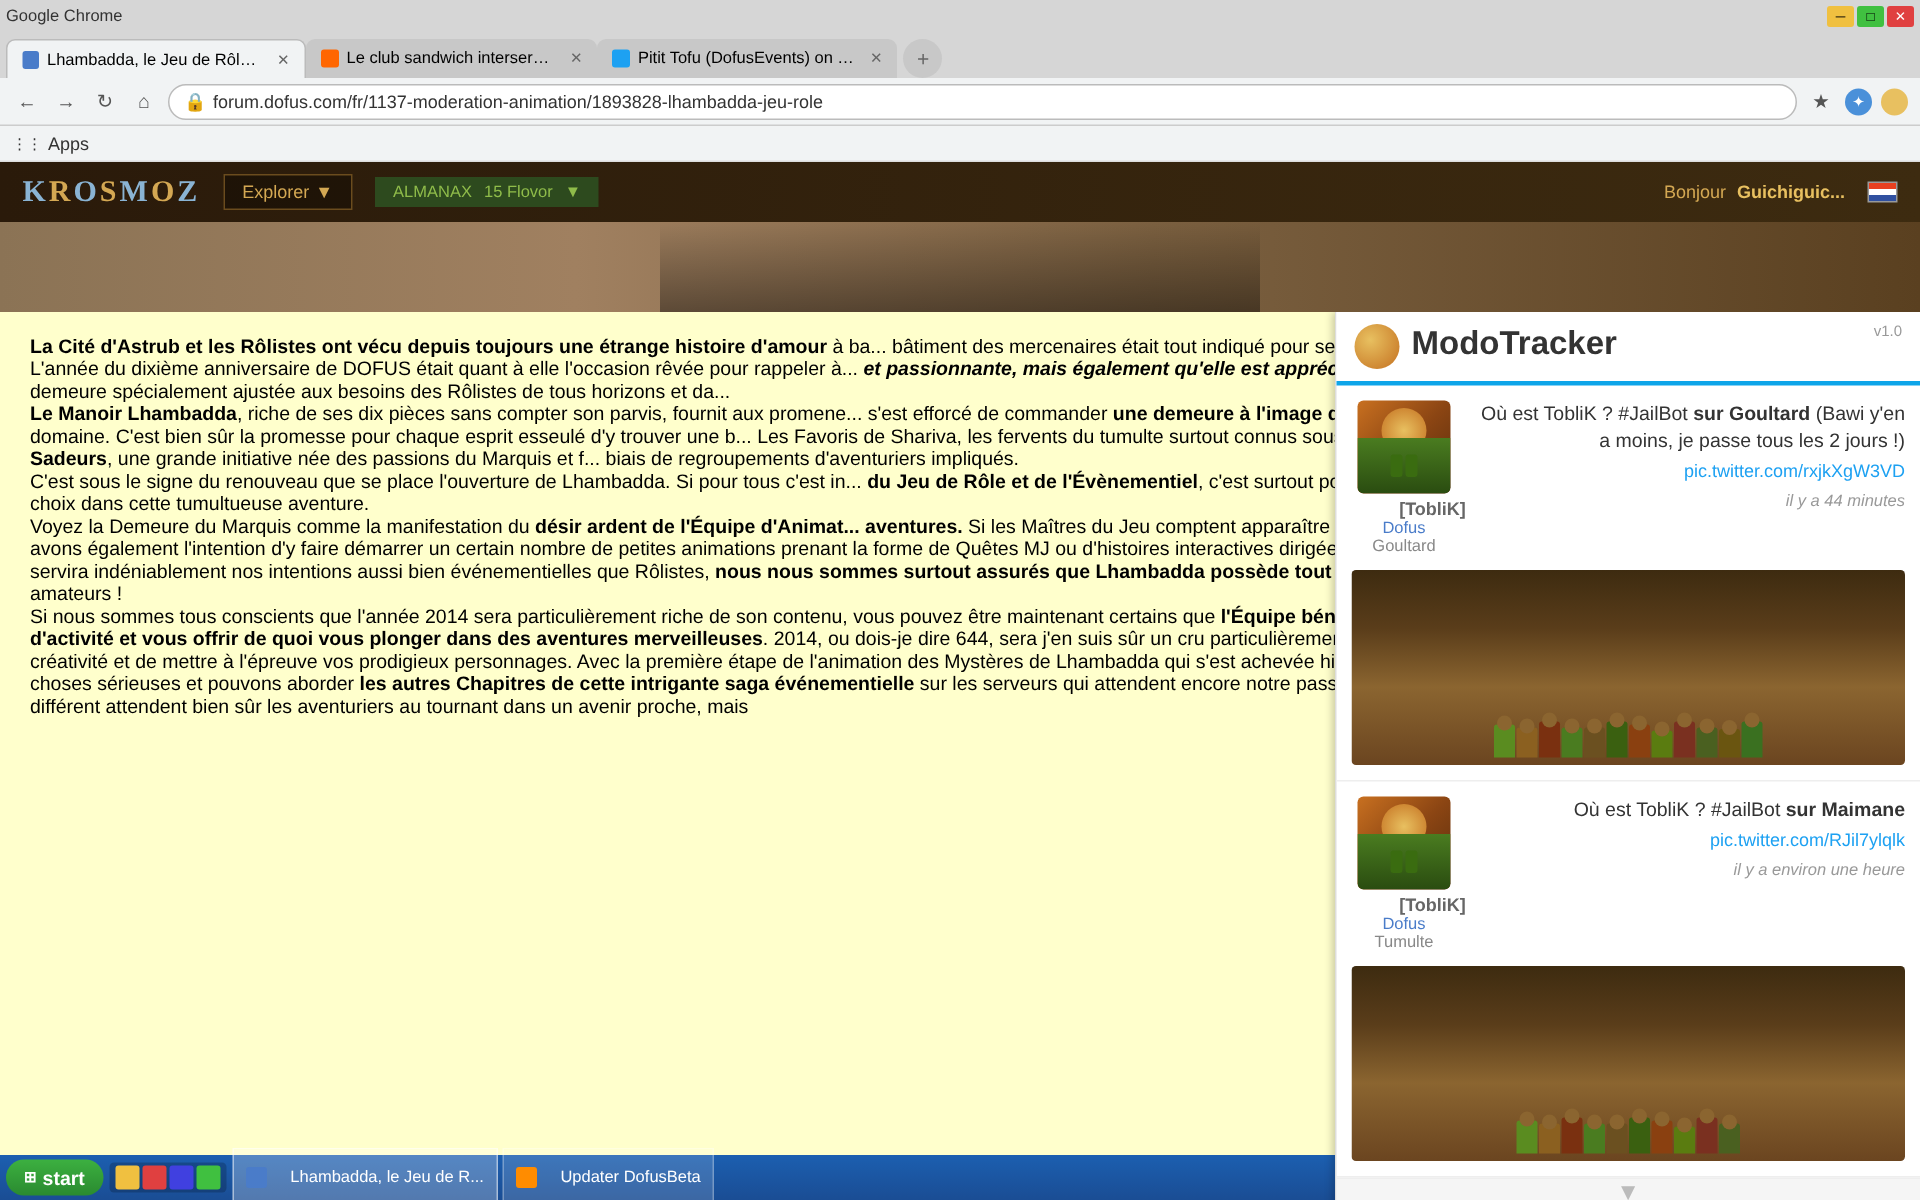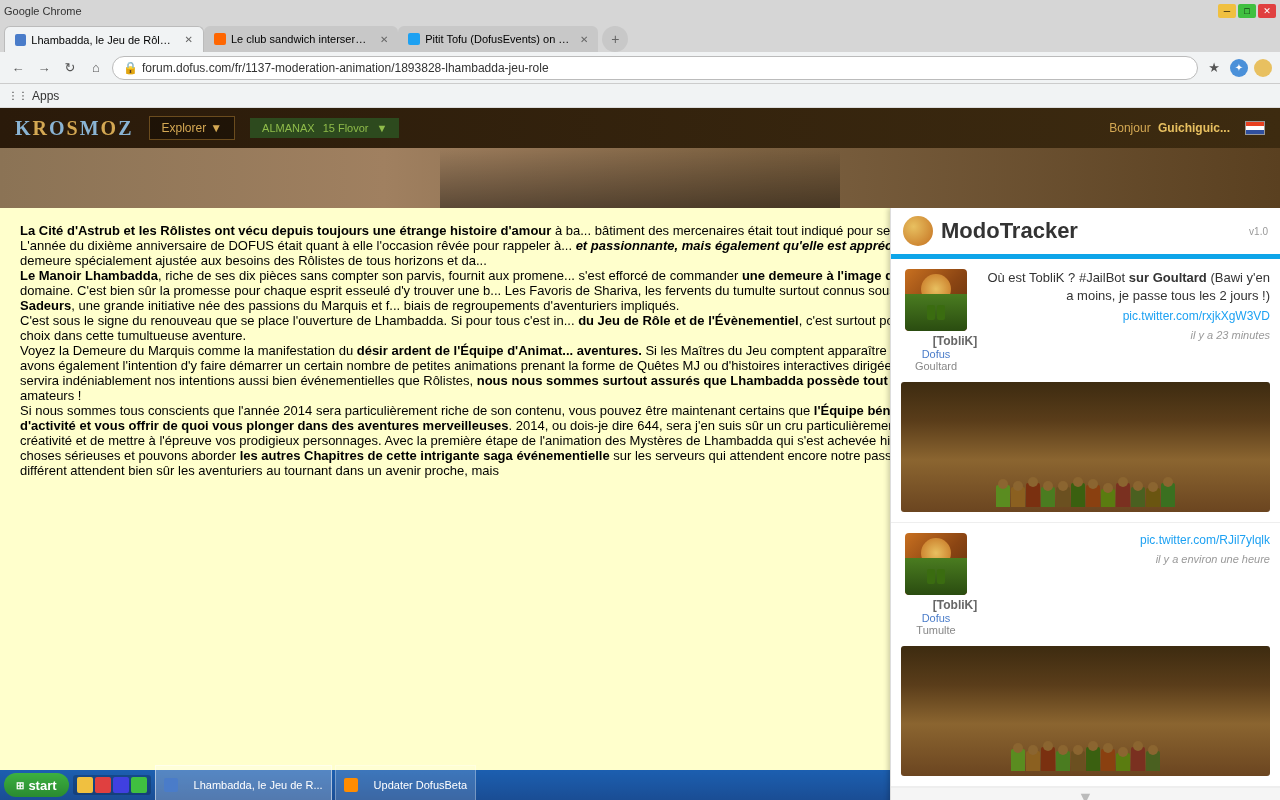--- a/index.html
+++ b/index.html
@@ -144,23 +144,23 @@
       right: 0;
       top: 0;
       bottom: 0;
       z-index: 100;
       box-shadow: -2px 0 5px rgba(0,0,0,0.2);
     }
     .modo-header {
       background: #fff;
       padding: 8px 12px;
       display: flex;
-      align-items: center;
+      align-items: flex-start;
       gap: 8px;
-      border-bottom: 5px solid #0ea5e9;
+      border-bottom: 3px solid #0ea5e9;
     }
     .modo-title {
       font-size: 22px;
       font-weight: bold;
       color: #333;
     }
     .modo-version {
       margin-left: auto;
       font-size: 10px;
       color: #999;
@@ -529,21 +529,21 @@
               <span class="modo-game">Dofus</span>
               <span class="modo-server">Goultard</span>
             </div>
             <div class="modo-text-area">
               <div class="modo-tweet-text">
                 <span>Où est TobliK ? #JailBot</span>
                 <span class="highlight">sur Goultard</span>
                 <span>(Bawi y'en a moins, je passe tous les 2 jours !)</span>
               </div>
               <a class="modo-link">pic.twitter.com/rxjkXgW3VD</a>
-              <span class="modo-time">il y a 23 minutes</span>
+              <span class="modo-time">il y a 44 minutes</span>
             </div>
           </div>
 
           <div class="modo-game-image">
             <div class="game-scene">
               <div style="display:flex;gap:1px;align-items:flex-end;">
                 <div class="char-sprite" style="background:#5a8c20;"></div>
                 <div class="char-sprite" style="background:#8b6020;height:20px;"></div>
                 <div class="char-sprite" style="background:#7a3010;height:24px;"></div>
                 <div class="char-sprite" style="background:#4a7c20;"></div>
@@ -569,20 +569,24 @@
                     <div style="width:8px;height:15px;background:#3a6c10;border-radius:2px;"></div>
                     <div style="width:8px;height:15px;background:#3a6c10;border-radius:2px;"></div>
                   </div>
                 </div>
               </div>
               <span class="modo-name">[TobliK]</span>
               <span class="modo-game">Dofus</span>
               <span class="modo-server">Tumulte</span>
             </div>
             <div class="modo-text-area">
+              <div class="modo-tweet-text">
+                <span>Où est TobliK ? #JailBot</span>
+                <span class="highlight">sur Maimane</span>
+              </div>
               <a class="modo-link">pic.twitter.com/RJil7ylqlk</a>
               <span class="modo-time">il y a environ une heure</span>
             </div>
           </div>
 
           <div class="modo-game-image">
             <div class="game-scene">
               <div style="display:flex;gap:1px;align-items:flex-end;">
                 <div class="char-sprite" style="background:#5a8c20;"></div>
                 <div class="char-sprite" style="background:#8b6020;height:20px;"></div>

